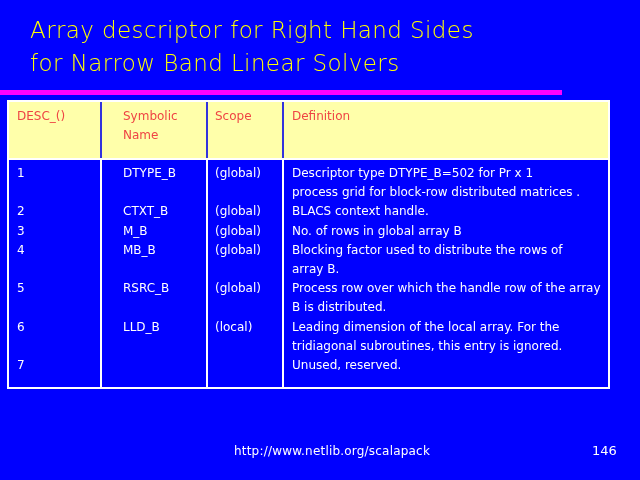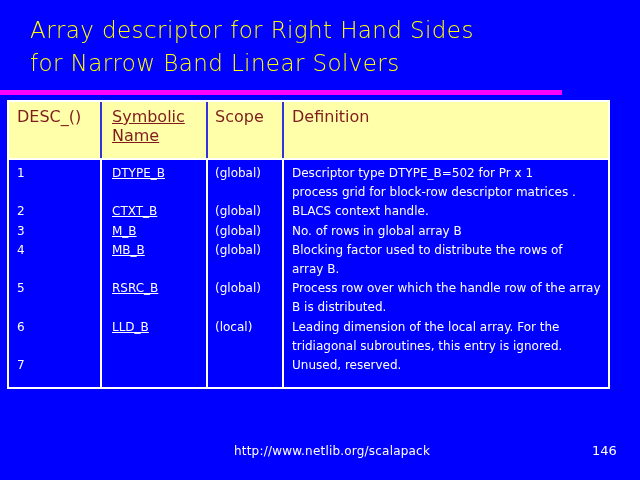--- a/index.html
+++ b/index.html
@@ -59,23 +59,23 @@
     top: 0;
     right: 0;
     height: 58px;
     background: #ffffaa;
     box-sizing: border-box;
     border-bottom: 2px solid #ffffff;
   }
   #table-header .hcell {
     position: absolute;
     top: 5px;
-    color: #7f1d1d;
-    font-family: "DejaVu Sans", sans-serif;
-    font-size: 16px;
+    color: #ef4444;
+    font-family: "DejaVu Sans", sans-serif;
+    font-size: 12px;
     line-height: 19px;
     white-space: pre-line;
   }
   #table-header .vline {
     position: absolute;
     top: 0;
     bottom: 0;
     width: 2px;
     background: #3333dd;
   }
@@ -106,21 +106,21 @@
   }
   #table-body .col .ln {
     height: 19.2px;
     white-space: nowrap;
     overflow: hidden;
   }
   #table-body .col .ln.blank { visibility: hidden; }
 
   
   .c1 { left: 8px;   width: 82px;  }
-  .c2 { left: 103px; width: 95px; text-decoration: underline;  }
+  .c2 { left: 114px; width: 95px;  }
   .c3 { left: 206px; width: 65px;  }
   .c4 { left: 283px; width: 315px; }
 
   .v1 { left: 91px;  }
   .v2 { left: 197px; }
   .v3 { left: 273px; }
 
   
   #footer-url {
     position: absolute;
@@ -196,21 +196,21 @@
         <div class="ln">(global)</div>
         <div class="ln blank">&nbsp;</div>
         <div class="ln">(global)</div>
         <div class="ln blank">&nbsp;</div>
         <div class="ln">(local)</div>
         <div class="ln blank">&nbsp;</div>
         <div class="ln blank">&nbsp;</div>
       </div>
     <div class="col c4">
         <div class="ln">Descriptor type DTYPE_B=502 for Pr x 1</div>
-        <div class="ln">process grid for block-row descriptor matrices .</div>
+        <div class="ln">process grid for block-row distributed matrices .</div>
         <div class="ln">BLACS context handle.</div>
         <div class="ln">No. of rows in global array B</div>
         <div class="ln">Blocking factor used to distribute the rows of</div>
         <div class="ln">array B.</div>
         <div class="ln">Process row over which the handle row of the array</div>
         <div class="ln">B is distributed.</div>
         <div class="ln">Leading dimension of the local array.   For the</div>
         <div class="ln">tridiagonal subroutines, this entry is ignored.</div>
         <div class="ln">Unused, reserved.</div>
       </div>

